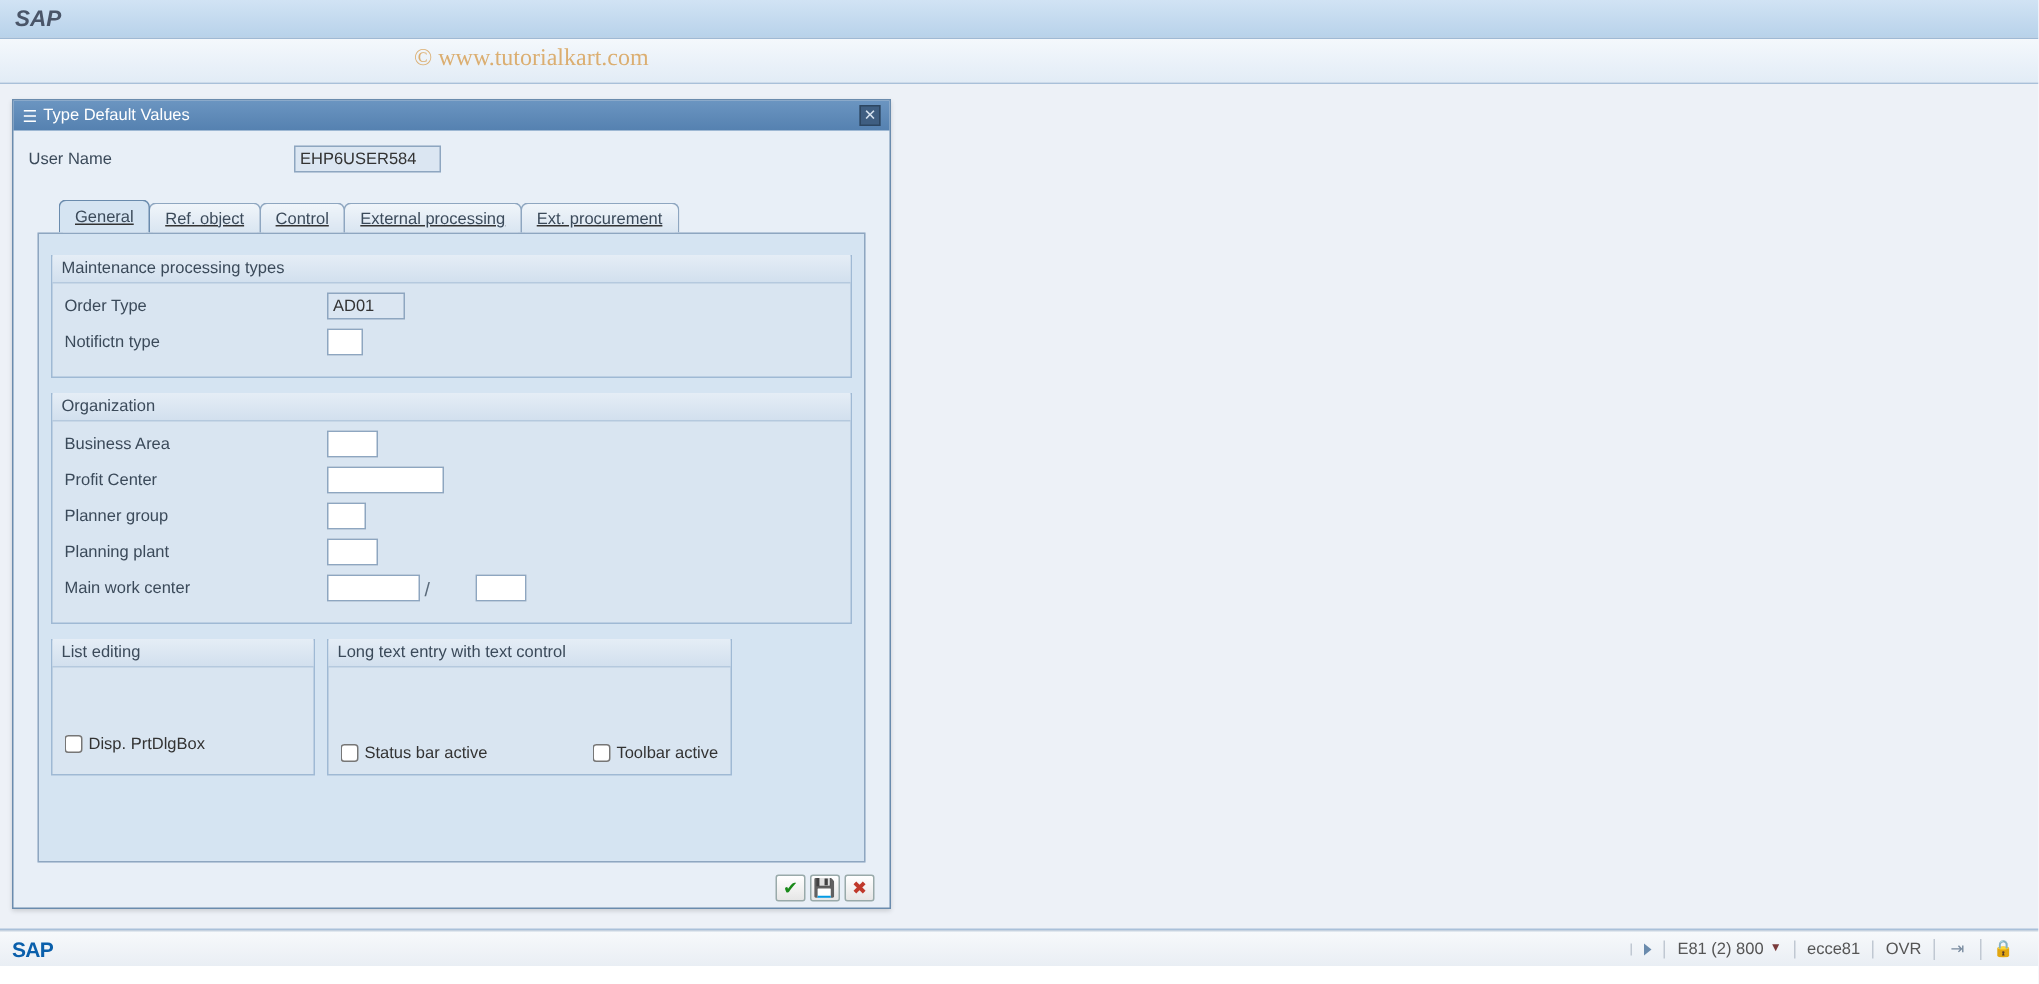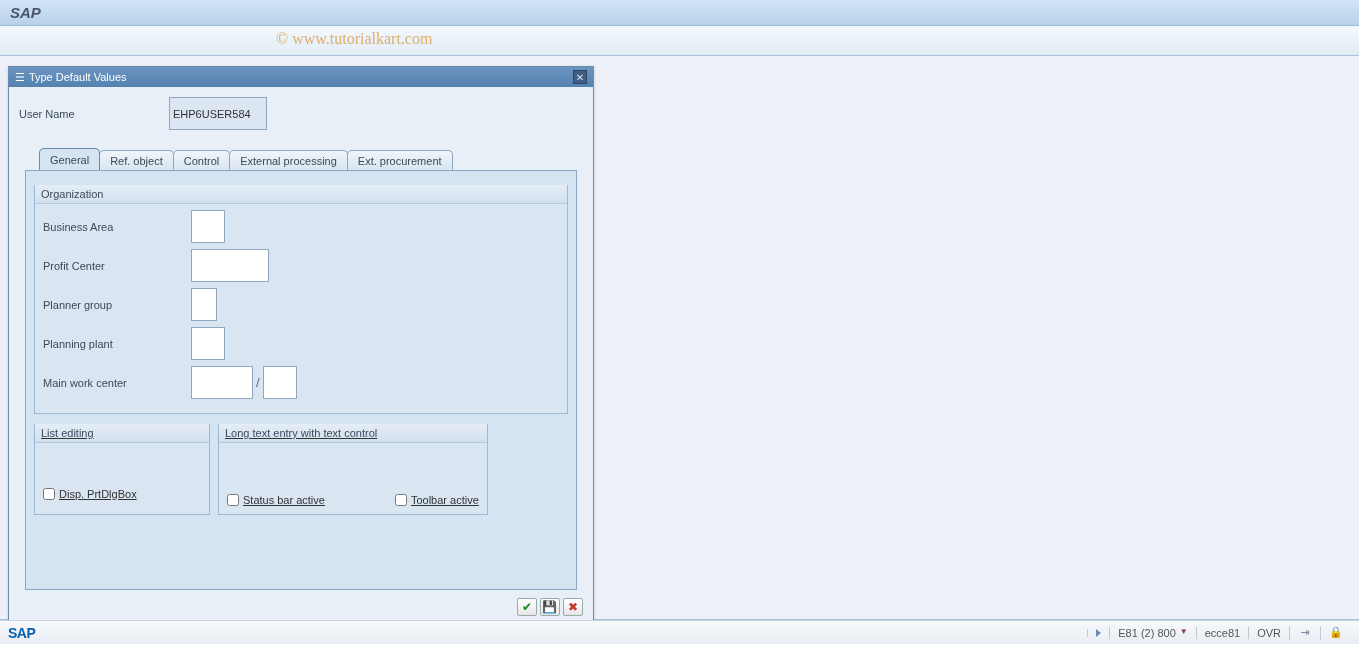--- a/index.html
+++ b/index.html
@@ -80,34 +80,36 @@
   .field-row {
     display: flex;
     align-items: center;
     margin-bottom: 6px;
   }
   .label {
     width: 150px;
     color: #3b4a5a;
   }
   .input {
-    height: 33px;
+    height: 18px;
     border: 1px solid #8ea6c0;
     background: #fff;
     font-size: 11px;
     padding: 1px 3px;
     color: #333;
+    margin-left: 27px;
   }
   .input.ro { background: #dbe6f2; }
   .tabstrip {
     margin-top: 18px;
     display: flex;
     align-items: flex-end;
     padding-left: 20px;
     height: 22px;
+    text-decoration: underline;
   }
   .tab {
     border: 1px solid #8ea6c0;
     border-bottom: none;
     background: linear-gradient(#f0f5fa, #d9e5f1);
     padding: 3px 10px;
     margin-right: 0;
     color: #3b4a5a;
     font-size: 11px;
     border-top-left-radius: 5px;
@@ -146,21 +148,21 @@
     font-size: 11px;
   }
   .group .field-row .label { width: 148px; }
   .check {
     display:flex; align-items:flex-start; gap:4px;margin-top:45px;
   }
   .check input[type=checkbox]{
     width:12px; height:12px;
     border:1px solid #8ea6c0; background:#fff;
   }
-  .dual-groups { display:flex; gap:8px;text-decoration:underline; }
+  .dual-groups { display:flex; gap:8px; }
   .dual-groups .group { flex:0 0 auto; }
   .g-left { width: 176px; }
   .g-right { flex:1; }
   .g-right .checkrow { display:flex; gap:70px; }
   .dialog-actions {
     position:absolute;
     right: 10px;
     bottom: 4px;
     display:flex; gap:3px;
   }
@@ -254,20 +256,31 @@
         <div class="tab">
             <span>External processing</span>
           </div>
         <div class="tab">
             <span>Ext. procurement</span>
           </div>
       </div>
 
       <div class="tab-pane">
 
+        <div class="group">
+          <div class="group-title">Maintenance processing types</div>
+          <div class="field-row">
+            <span class="label">Order Type</span>
+            <input class="input ro" style="width: 52px;" readonly="" value="AD01">
+          </div>
+          <div class="field-row">
+            <span class="label">Notifictn type</span>
+            <input class="input" style="width: 24px;" value="">
+          </div>
+        </div>
 
         <div class="group">
           <div class="group-title">Organization</div>
           <div class="field-row">
             <span class="label">Business Area</span>
             <input class="input" style="width: 34px;" value="">
           </div>
           <div class="field-row">
             <span class="label">Profit Center</span>
             <input class="input" style="width: 78px;" value="">

